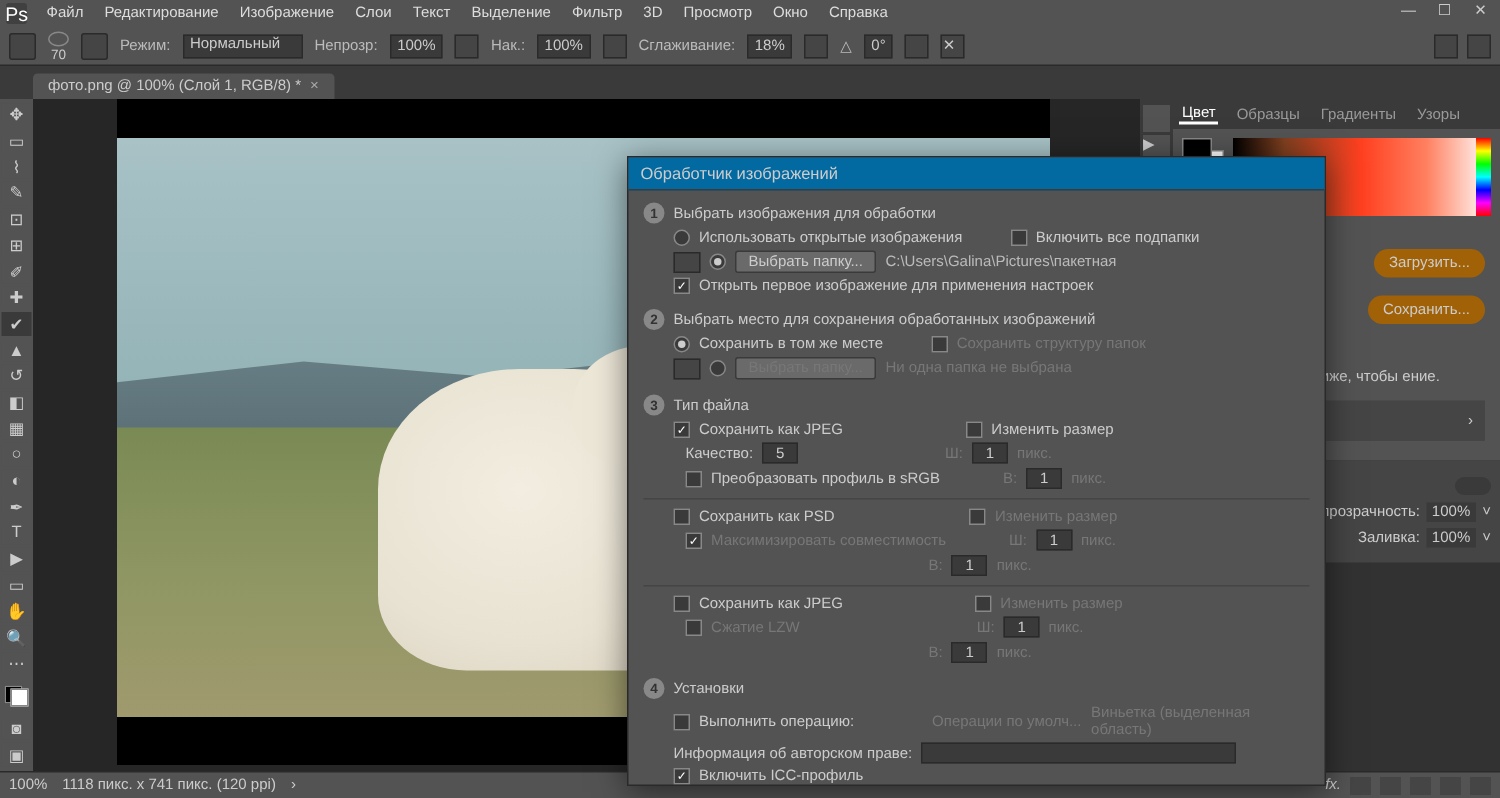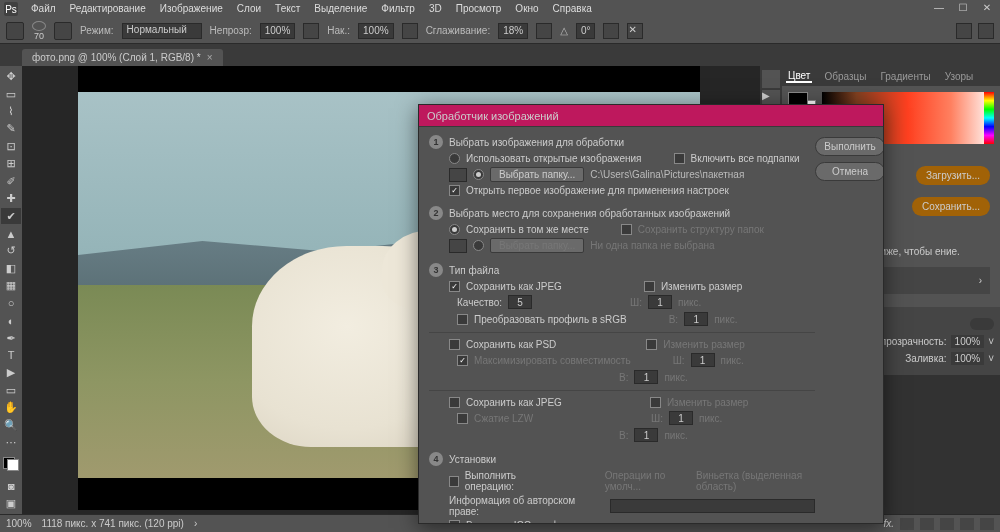--- a/index.html
+++ b/index.html
@@ -1,18 +1,18 @@
 <!DOCTYPE html>
 <html><head>
 <meta charset="utf-8">
 <style>
 *{margin:0;padding:0;box-sizing:border-box;font-family:Tahoma,Arial,sans-serif;font-size:10px;color:#ccc;user-select:none}
 body{background:#323232;width:1000px;height:532px;overflow:hidden;position:relative}
 .menubar{height:18px;background:#535353;display:flex;align-items:center;padding:0 4px;gap:0}
-.menubar .logo{width:14px;height:14px;background:#404040;border-radius:2px;margin-right:6px;display:flex;align-items:center;justify-content:center;font-size:10px;color:#fff}
+.menubar .logo{width:14px;height:14px;background:#404040;border-radius:2px;margin-right:6px;display:flex;align-items:center;justify-content:center;font-size:13px;color:#fff}
 .menubar .mi{padding:0 7px;line-height:18px;font-size:10px;color:#ddd;cursor:default}
 .win-controls{position:absolute;right:2px;top:0;display:flex;gap:2px}
 .win-controls div{width:22px;height:14px;display:flex;align-items:center;justify-content:center;font-size:10px;color:#ccc}
 .optbar{height:26px;background:#535353;display:flex;align-items:center;padding:0 6px;gap:8px;border-bottom:1px solid #2a2a2a}
 .optbar .brush-ic{width:18px;height:18px;background:#454545;border:1px solid #2a2a2a;border-radius:2px}
 .optbar .num{font-size:9px;color:#ccc}
 .optbar .lbl{font-size:10px;color:#bbb}
 .optbar select,.optbar .dd{background:#3a3a3a;border:1px solid #2a2a2a;color:#ccc;font-size:10px;height:16px;padding:0 4px}
 .optbar .pct{display:flex;align-items:center;gap:2px}
 .optbar .pct .val{background:#3a3a3a;border:1px solid #2a2a2a;padding:0 4px;height:16px;line-height:14px;font-size:10px}
@@ -55,21 +55,21 @@
 .props{background:#454545;padding:6px}
 .props .prow{display:flex;align-items:center;gap:4px;margin:4px 0;font-size:10px}
 .props .ic{width:14px;height:14px;background:#3a3a3a}
 .props .val{background:#3a3a3a;padding:1px 4px;font-size:10px;min-width:32px;text-align:right}
 .statusbar{position:absolute;bottom:0;left:0;right:0;height:18px;background:#535353;display:flex;align-items:center;padding:0 6px;gap:10px;font-size:10px;border-top:1px solid #2a2a2a}
 .statusbar .right{margin-left:auto;display:flex;gap:6px}
 .statusbar .right .si{width:14px;height:12px;background:#454545}
 
 
 .dialog{position:absolute;left:418px;top:104px;width:466px;height:420px;background:#535353;border:1px solid #2a2a2a;box-shadow:0 4px 20px rgba(0,0,0,.5);display:flex;flex-direction:column}
-.dlg-title{height:22px;background:#be185d;display:flex;align-items:center;padding:0 8px;font-size:11px;border-bottom:1px solid #3a3a3a}
+.dlg-title{height:22px;background:#0369a1;display:flex;align-items:center;padding:0 8px;font-size:11px;border-bottom:1px solid #3a3a3a}
 .dlg-body{flex:1;padding:8px 10px;overflow:hidden;display:flex}
 .dlg-left{flex:1}
 .dlg-right{width:70px;display:flex;flex-direction:column;gap:6px;padding-top:2px}
 .dlg-btn{background:#6a6a6a;border:1px solid #3a3a3a;border-radius:10px;padding:3px 8px;font-size:10px;text-align:center;cursor:pointer}
 .sec{margin-bottom:10px}
 .sec-h{display:flex;align-items:center;gap:6px;margin-bottom:4px}
 .sec-num{width:14px;height:14px;border-radius:50%;background:#888;color:#333;font-weight:bold;display:flex;align-items:center;justify-content:center;font-size:9px}
 .sec-t{font-size:10px;font-weight:normal}
 .row{display:flex;align-items:center;gap:6px;margin:3px 0 3px 20px}
 .row.sub{margin-left:28px}
@@ -407,18 +407,14 @@
         <div class="row">
             <span class="lbl">Информация об авторском праве:</span>
           <input class="inp wide" style="width: 210px;">
           </div>
         <div class="row">
             <span class="chk on"></span>
             <span class="lbl">Включить ICC-профиль</span>
           </div>
       </div>
     </div>
-    <div class="dlg-right">
-      <div class="dlg-btn">Выполнить</div>
-      <div class="dlg-btn">Отмена</div>
-    </div>
   </div>
 </div>
 
 </body></html>

